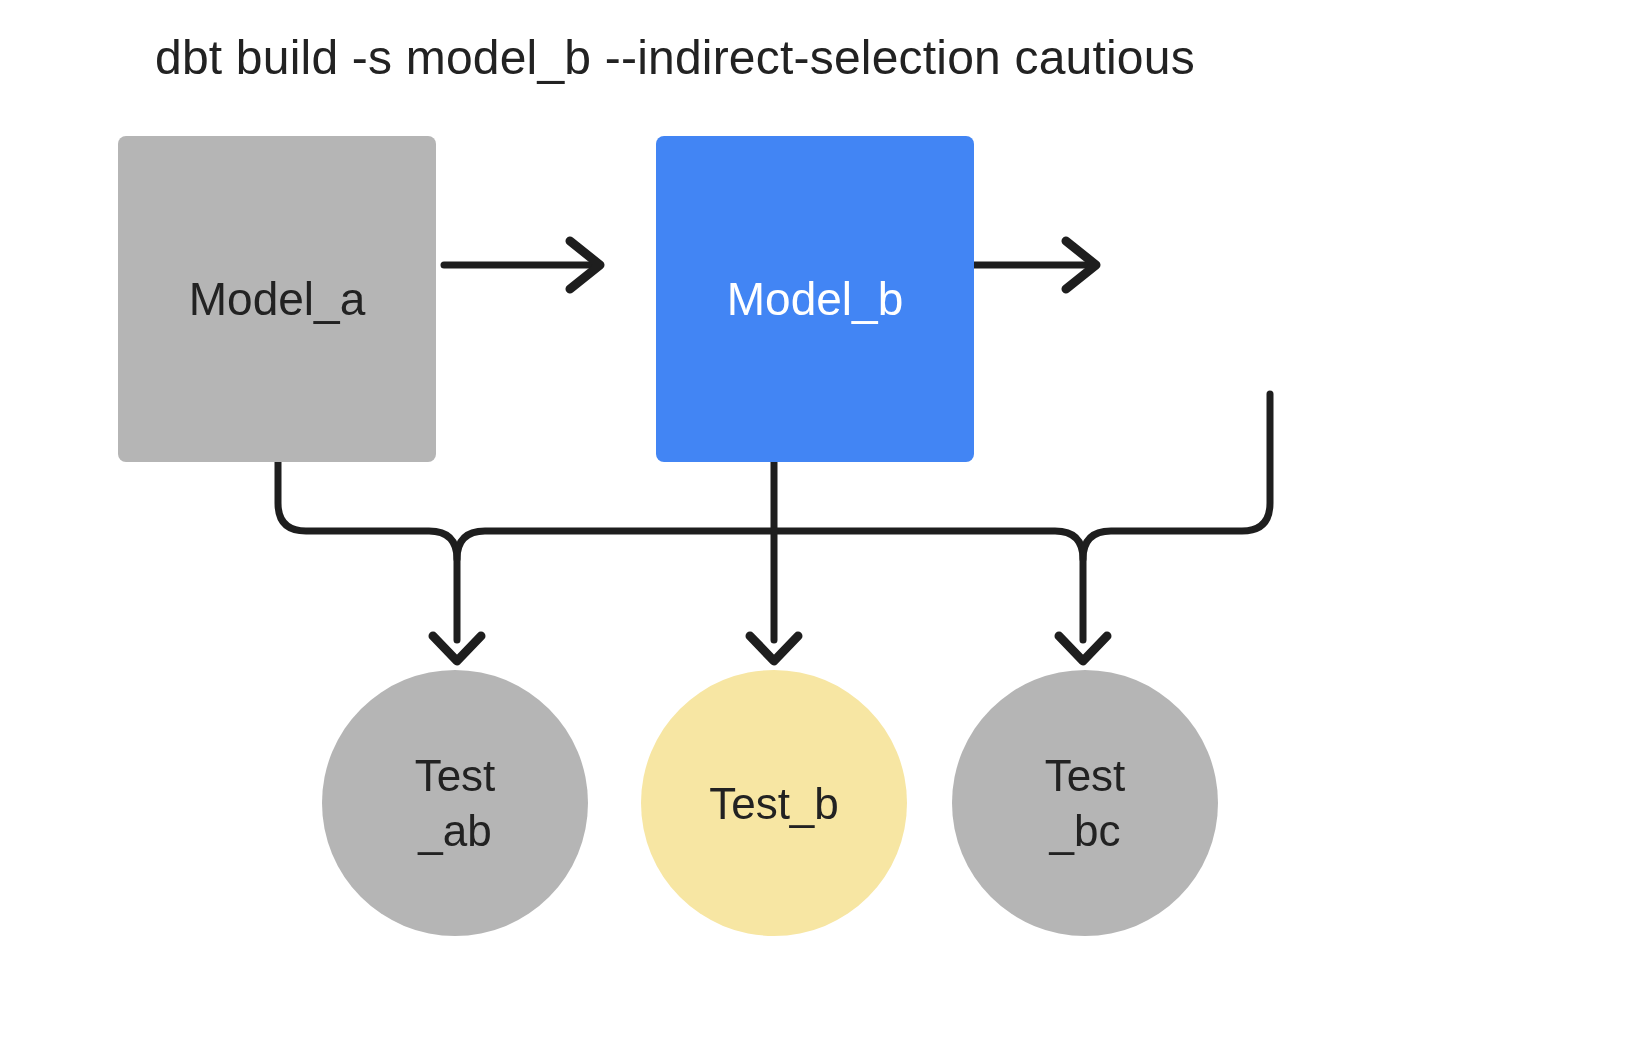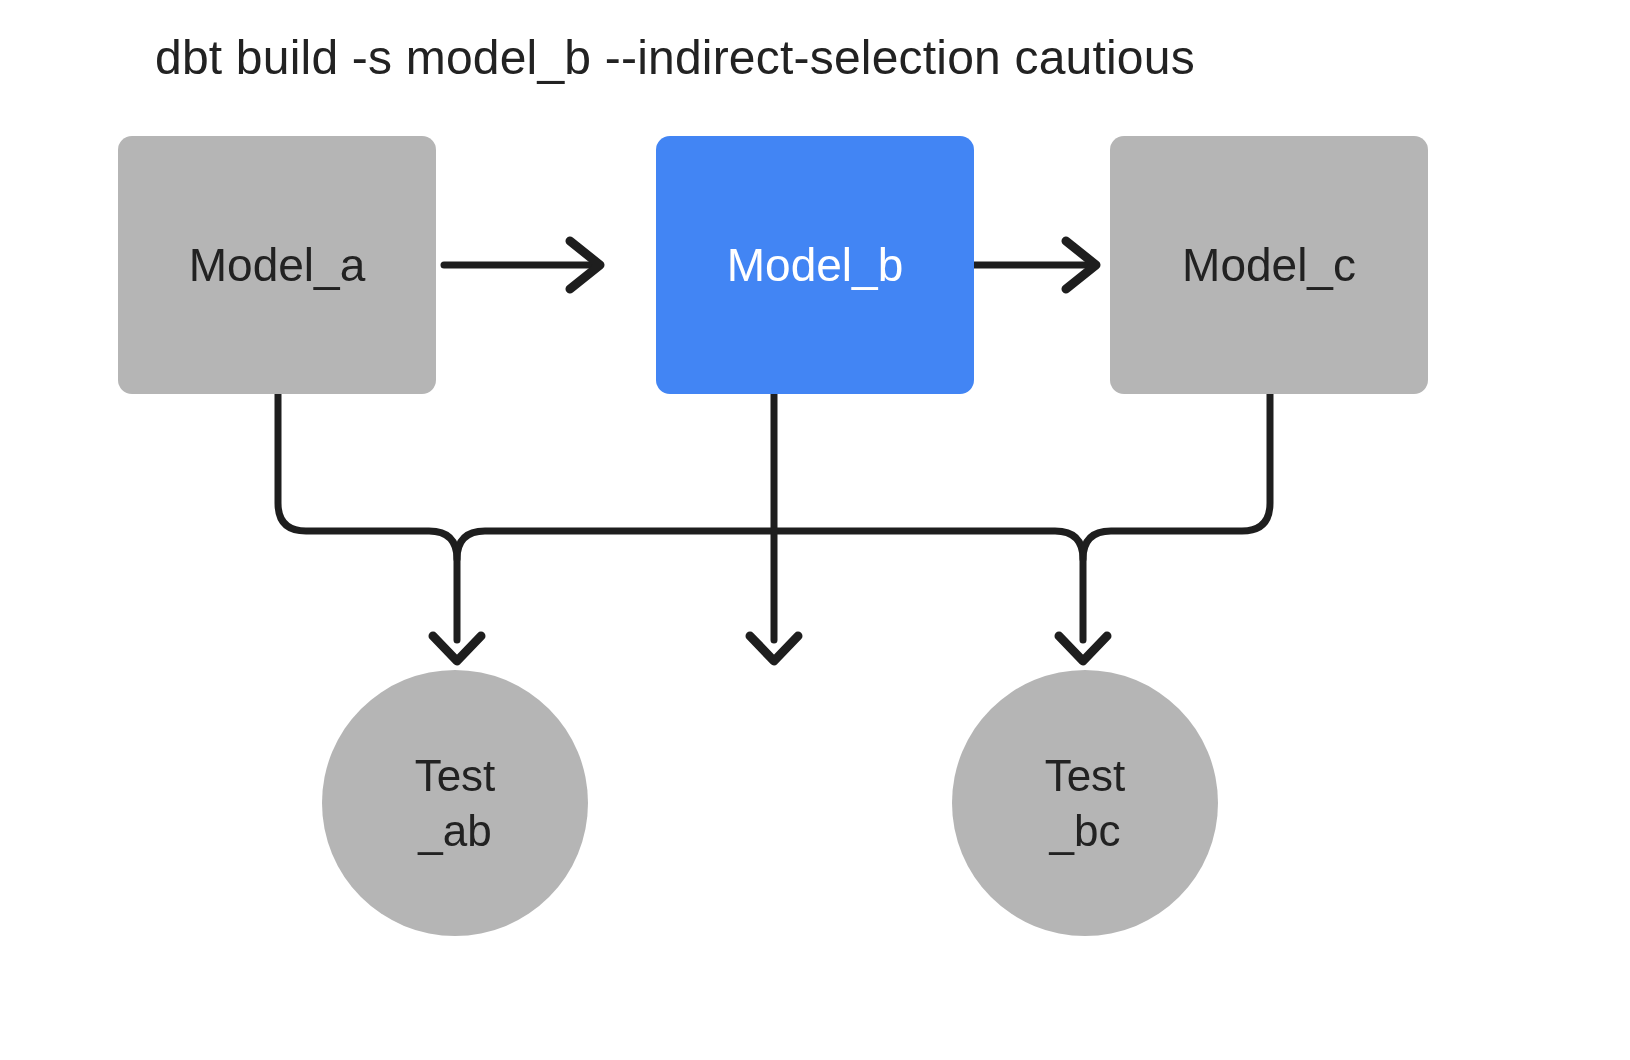--- a/index.html
+++ b/index.html
@@ -48,22 +48,22 @@
     stroke-linecap: round;
     stroke-linejoin: round;
   }
   .edges-layer path.arrowhead {
     stroke-width: 9;
   }
 
   .model-node {
     position: absolute;
     width: 318px;
-    height: 258px;
-    border-radius: 14px;
+    height: 326px;
+    border-radius: 8px;
     display: flex;
     align-items: center;
     justify-content: center;
     font-size: 46px;
     color: var(--text-dark);
   }
   .model-node.gray { background: var(--node-gray); }
   .model-node.blue { background: var(--node-blue); color: var(--text-light); margin-left: 41px; }
 
   #node-model-a { left: 118px; top: 136px; }
@@ -122,28 +122,28 @@
   </svg>
 
   <div class="model-node gray" id="node-model-a">
     <span>Model_a</span>
   </div>
 
   <div class="model-node blue" id="node-model-b">
     <span>Model_b</span>
   </div>
 
-  <div class="model-node gray" id="node-model-c">
-    <span>Model_c</span>
-  </div>
 
   <div class="test-node gray" id="node-test-ab">
     <span>Test</span>
     <span>_ab</span>
   </div>
 
+  <div class="test-node yellow" id="node-test-b">
+    <span>Test_b</span>
+  </div>
 
   <div class="test-node gray" id="node-test-bc">
     <span>Test</span>
     <span>_bc</span>
   </div>
 
 </div>
 
 </body></html>

